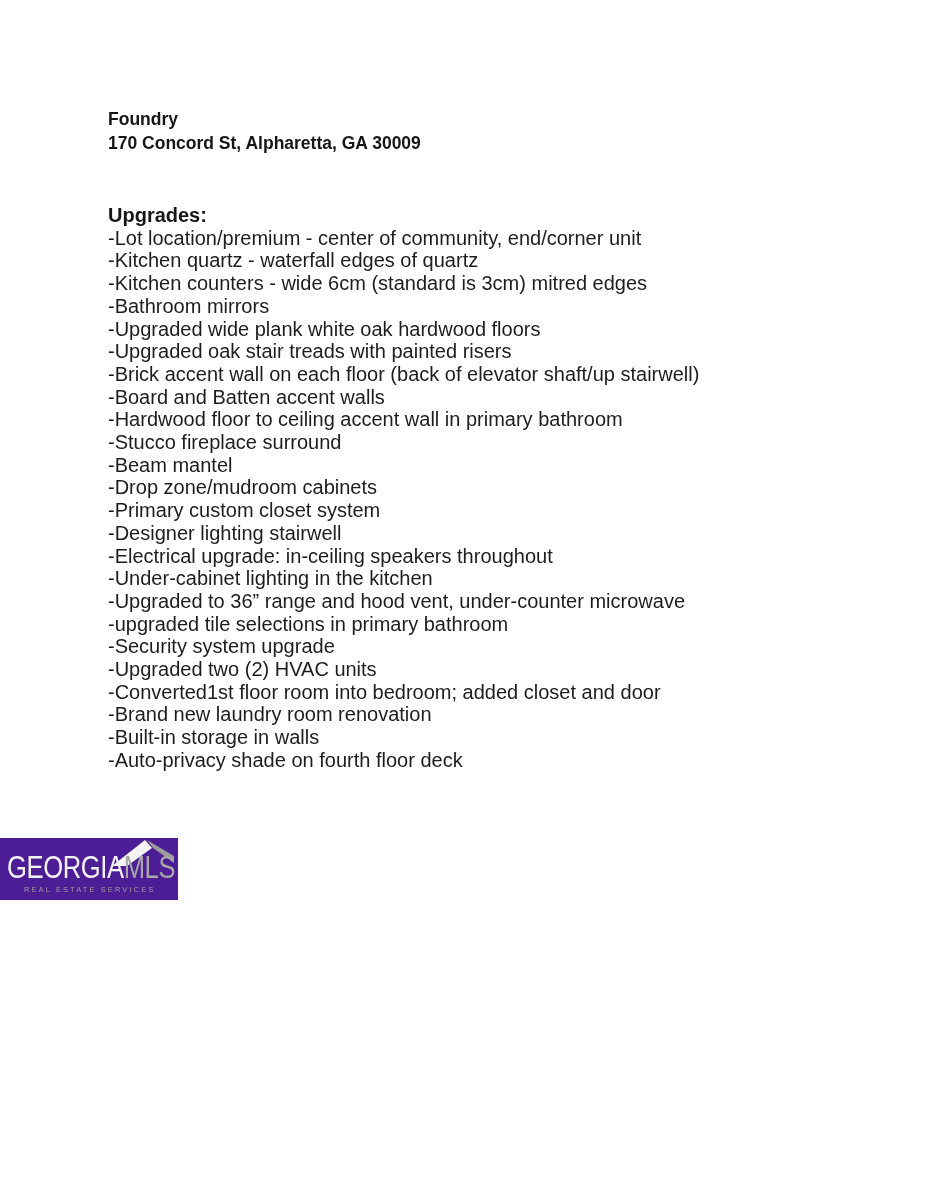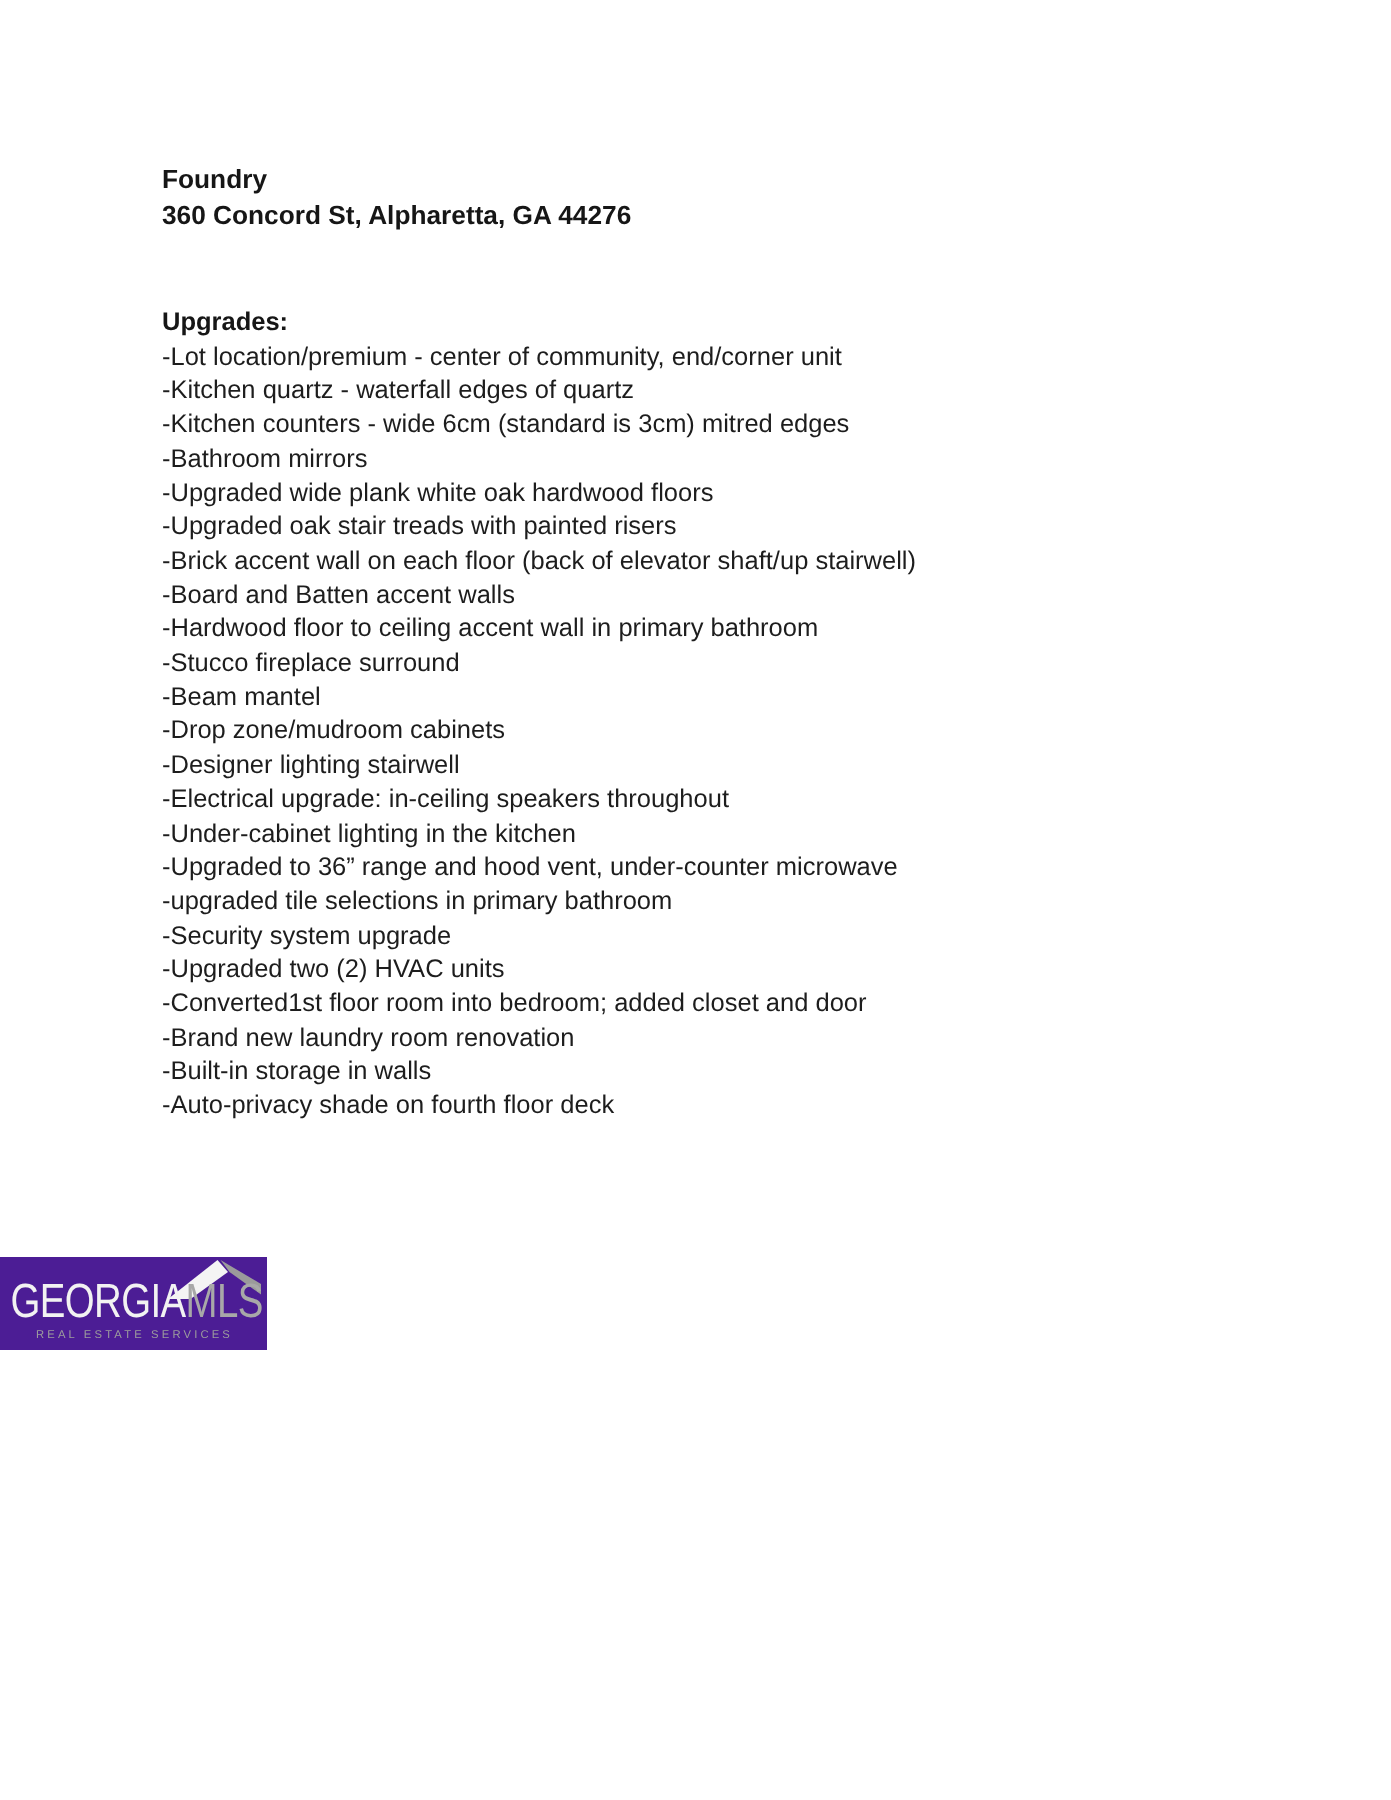--- a/index.html
+++ b/index.html
@@ -23,21 +23,21 @@
     font-size: 17.5px;
     line-height: 23.5px;
     font-weight: bold;
     color: #161616;
     white-space: nowrap;
   }
   .upgrades {
     position: absolute;
     left: 108px;
     top: 204px;
-    font-size: 17px;
+    font-size: 20px;
     line-height: 22.7px;
     color: #1d1d1d;
     white-space: nowrap;
   }
   .upgrades .heading {
     font-weight: bold;
     color: #161616;
   }
   
   .logo {
@@ -80,37 +80,38 @@
     white-space: nowrap;
   }
 </style>
 </head>
 <body>
 
 <div class="page">
 
   <div class="header">
     <div>Foundry</div>
-    <div>360 Concord St, Alpharetta, GA 44276</div>
+    <div>170 Concord St, Alpharetta, GA 30009</div>
   </div>
 
   <div class="upgrades">
     <div class="heading">Upgrades:</div>
     <div class="item">-Lot location/premium - center of community, end/corner unit</div>
       <div class="item">-Kitchen quartz - waterfall edges of quartz</div>
       <div class="item">-Kitchen counters - wide 6cm (standard is 3cm) mitred edges</div>
       <div class="item">-Bathroom mirrors</div>
       <div class="item">-Upgraded wide plank white oak hardwood floors</div>
       <div class="item">-Upgraded oak stair treads with painted risers</div>
       <div class="item">-Brick accent wall on each floor (back of elevator shaft/up stairwell)</div>
       <div class="item">-Board and Batten accent walls</div>
       <div class="item">-Hardwood floor to ceiling accent wall in primary bathroom</div>
       <div class="item">-Stucco fireplace surround</div>
       <div class="item">-Beam mantel</div>
       <div class="item">-Drop zone/mudroom cabinets</div>
+      <div class="item">-Primary custom closet system</div>
       <div class="item">-Designer lighting stairwell</div>
       <div class="item">-Electrical upgrade: in-ceiling speakers throughout</div>
       <div class="item">-Under-cabinet lighting in the kitchen</div>
       <div class="item">-Upgraded to 36” range and hood vent, under-counter microwave</div>
       <div class="item">-upgraded tile selections in primary bathroom</div>
       <div class="item">-Security system upgrade</div>
       <div class="item">-Upgraded two (2) HVAC units</div>
       <div class="item">-Converted1st floor room into bedroom; added closet and door</div>
       <div class="item">-Brand new laundry room renovation</div>
       <div class="item">-Built-in storage in walls</div>

